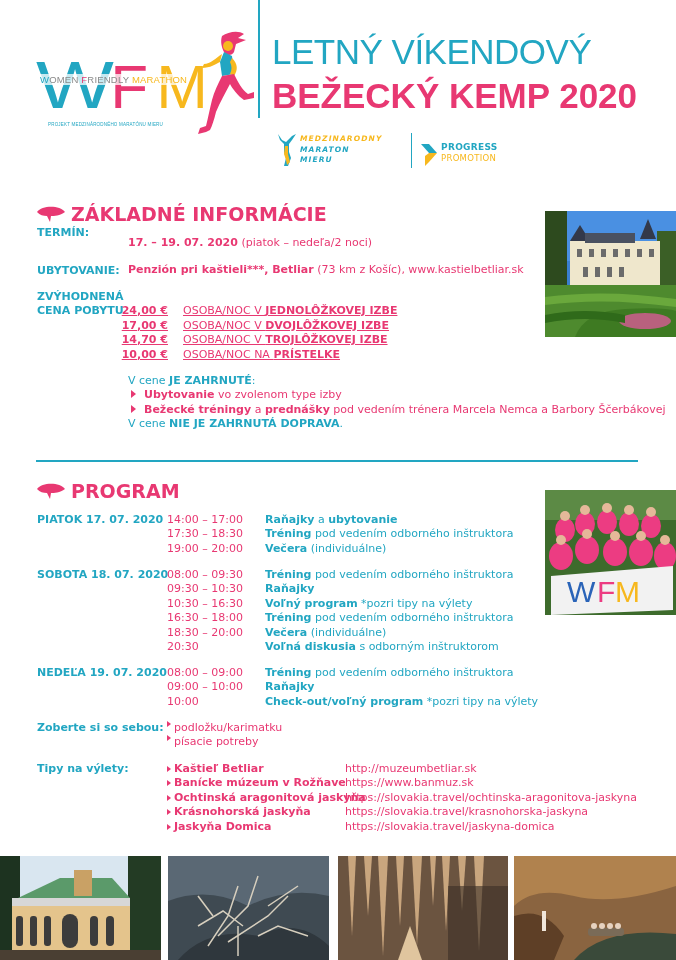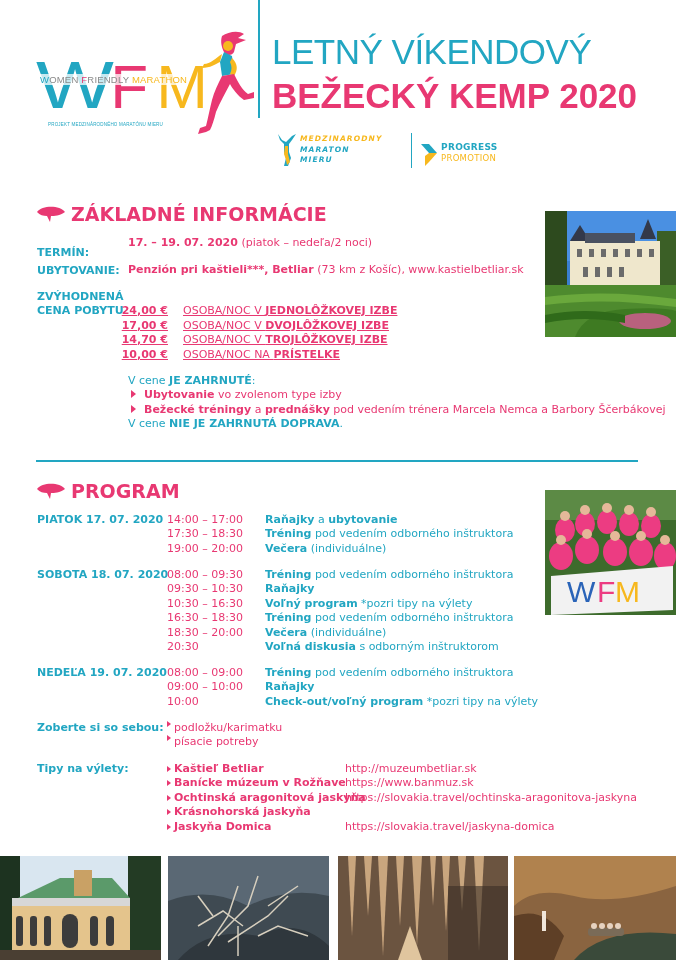--- a/index.html
+++ b/index.html
@@ -105,21 +105,21 @@
   <div class="t2">PROMOTION</div>
 </div>
 
 <div class="sec-title" style="top:203px">
   <svg viewBox="0 0 30 18">
     <path d="M1 7 C6 0 24 0 29 7 C24 11 18 11 15 11 L14 17 L11 11 C7 11 4 10 1 7 Z" fill="#e83872"></path>
   </svg>
   <span>ZÁKLADNÉ INFORMÁCIE</span>
 </div>
 
-<div class="lbl" style="top:246px">TERMÍN:</div>
+<div class="lbl" style="top:226px">TERMÍN:</div>
 <div class="abs txt12" style="left:128px;top:236px">
   <b class="pink">17. – 19. 07. 2020</b><span class="pink"> (piatok – nedeľa/2 noci)</span>
 </div>
 
 <div class="lbl" style="top:264px">UBYTOVANIE:</div>
 <div class="abs txt12" style="left:128px;top:263px">
   <b class="pink">Penzión pri kaštieli***, Betliar</b><span class="pink"> (73 km z Košíc), www.kastielbetliar.sk</span>
 </div>
 
 <div class="lbl" style="top:290px">ZVÝHODNENÁ</div>
@@ -226,21 +226,21 @@
       </div>
     <div class="srow">
         <span class="time">09:30 – 10:30</span>
         <span class="act"><b>Raňajky</b></span>
       </div>
     <div class="srow">
         <span class="time">10:30 – 16:30</span>
         <span class="act"><b>Voľný program</b><span> *pozri tipy na výlety</span></span>
       </div>
     <div class="srow">
-        <span class="time">16:30 – 18:30</span>
+        <span class="time">16:30 – 18:00</span>
         <span class="act"><b>Tréning</b><span> pod vedením odborného inštruktora</span></span>
       </div>
     <div class="srow">
         <span class="time">18:30 – 20:00</span>
         <span class="act"><b>Večera</b><span> (individuálne)</span></span>
       </div>
     <div class="srow">
         <span class="time">20:30</span>
         <span class="act"><b>Voľná diskusia</b><span> s odborným inštruktorom</span></span>
       </div>
@@ -289,20 +289,21 @@
     <div class="srow">
         <span style="width:178px" class="pink b"><span class="tri sm"></span><span>Banícke múzeum v Rožňave</span></span>
         <span class="pink">https://www.banmuz.sk</span>
       </div>
     <div class="srow">
         <span style="width:178px" class="pink b"><span class="tri sm"></span><span>Ochtinská aragonitová jaskyňa</span></span>
         <span class="pink">https://slovakia.travel/ochtinska-aragonitova-jaskyna</span>
       </div>
     <div class="srow">
         <span style="width:178px" class="pink b"><span class="tri sm"></span><span>Krásnohorská jaskyňa</span></span>
+        <span class="pink">https://slovakia.travel/krasnohorska-jaskyna</span>
       </div>
     <div class="srow">
         <span style="width:178px" class="pink b"><span class="tri sm"></span><span>Jaskyňa Domica</span></span>
         <span class="pink">https://slovakia.travel/jaskyna-domica</span>
       </div>
   </div>
 </div>
 
 <div class="photo" style="left:545px;top:490px;width:131px;height:125px;">
   <svg width="131" height="125" viewBox="0 0 131 125">

